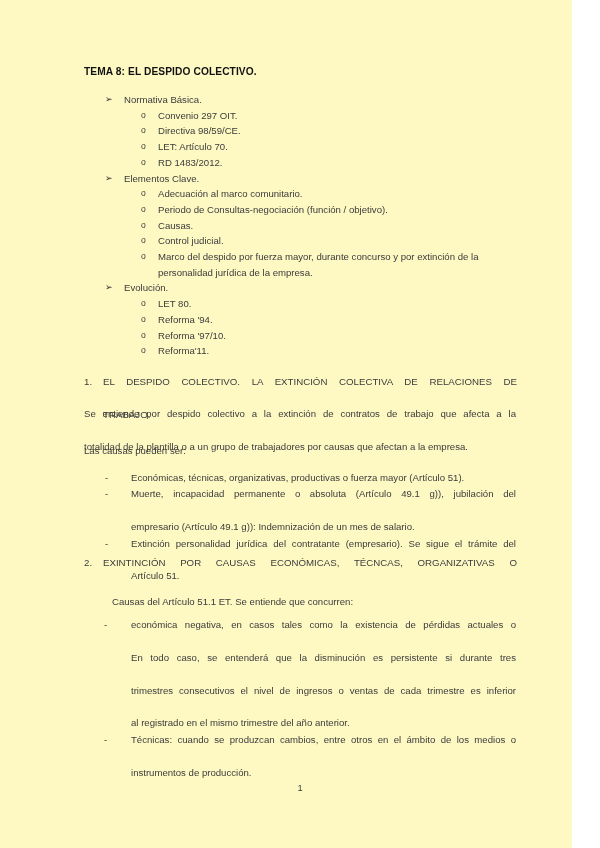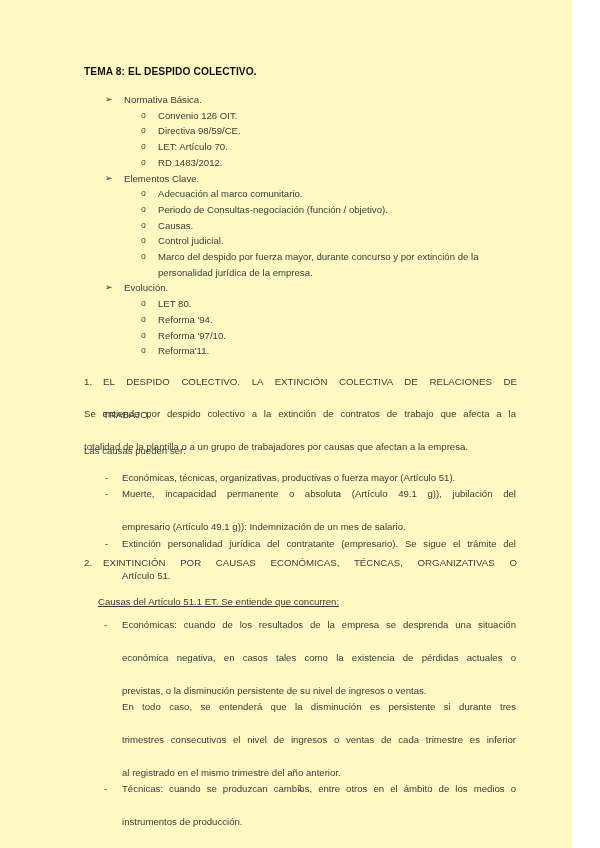--- a/index.html
+++ b/index.html
@@ -112,23 +112,22 @@
     line-height: 16.4px;
     text-align: justify;
     text-justify: inter-word;
     color: #3b3b3b;
   }
   .para.full {
     left: 84px;
     width: 432px;
   }
   .para.indent {
-    left: 98px;
+    left: 112px;
     width: 413px;
-    text-decoration: underline;
   }
   .para .jline {
     display: block;
   }
   .para .jline.j::after {
     content: "";
     display: inline-block;
     width: 100%;
   }
 
@@ -146,20 +145,21 @@
   }
   .dashlist .dash-icon {
     position: absolute;
     top: 0;
     font-size: 9.6px;
     line-height: 16.4px;
     color: #3b3b3b;
   }
   .dashlist .dline {
     display: block;
+    margin-left: 9px;
   }
   .dashlist .dline.j::after {
     content: "";
     display: inline-block;
     width: 100%;
   }
 
   
   .list-a { left: 122px; top: 470px; width: 394px; }
   .list-a .dash-icon { left: -17px; }
@@ -188,21 +188,21 @@
   <div class="doc-title">TEMA 8: EL DESPIDO COLECTIVO.</div>
 
   <div class="outline">
 
     <div class="lvl1">
       <span class="arrow-icon">➢</span>
       <span>Normativa Básica.</span>
     </div>
     <div class="lvl2">
       <span class="circle-icon">o</span>
-      <span>Convenio 126 OIT.</span>
+      <span>Convenio 297 OIT.</span>
     </div>
     <div class="lvl2">
       <span class="circle-icon">o</span>
       <span>Directiva 98/59/CE.</span>
     </div>
     <div class="lvl2">
       <span class="circle-icon">o</span>
       <span>LET: Artículo 70.</span>
     </div>
     <div class="lvl2">
@@ -294,23 +294,21 @@
     <span class="htext">EXINTINCIÓN POR CAUSAS ECONÓMICAS, TÉCNCAS, ORGANIZATIVAS O</span>
   </div>
 
   <div class="para indent" style="top:594px;">
     <span class="jline">Causas del Artículo 51.1 ET. Se entiende que concurren:</span>
   </div>
 
   <div class="dashlist list-b">
     <div class="ditem">
       <span class="dash-icon">-</span>
-      <span class="dline j">Económicas: cuando de los resultados de la empresa se desprenda una situación</span>
       <span class="dline j">económica negativa, en casos tales como la existencia de pérdidas actuales o</span>
-      <span class="dline">previstas, o la disminución persistente de su nivel de ingresos o ventas.</span>
       <span class="dline j">En todo caso, se entenderá que la disminución es persistente si durante tres</span>
       <span class="dline j">trimestres consecutivos el nivel de ingresos o ventas de cada trimestre es inferior</span>
       <span class="dline">al registrado en el mismo trimestre del año anterior.</span>
     </div>
     <div class="ditem">
       <span class="dash-icon">-</span>
       <span class="dline j">Técnicas: cuando se produzcan cambios, entre otros en el ámbito de los medios o</span>
       <span class="dline">instrumentos de producción.</span>
     </div>
   </div>

